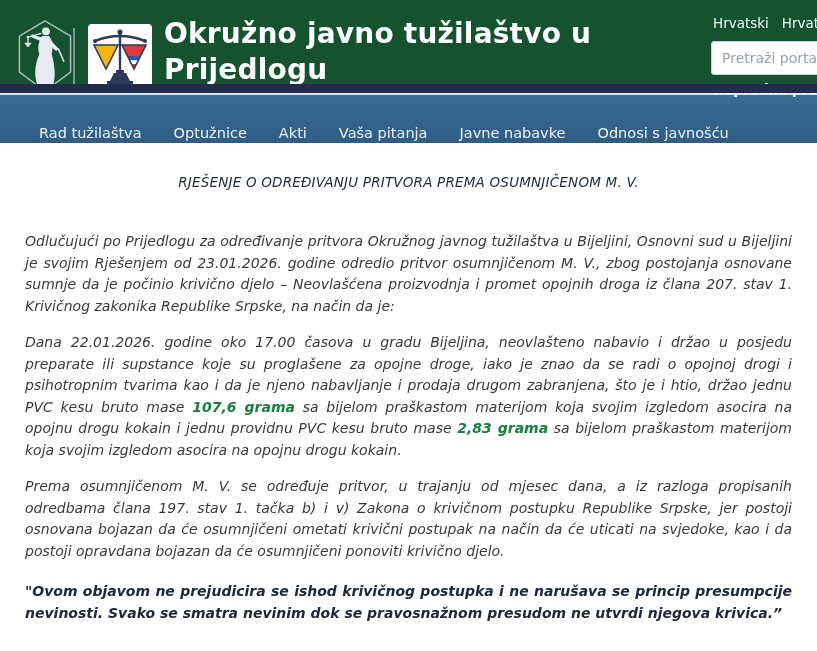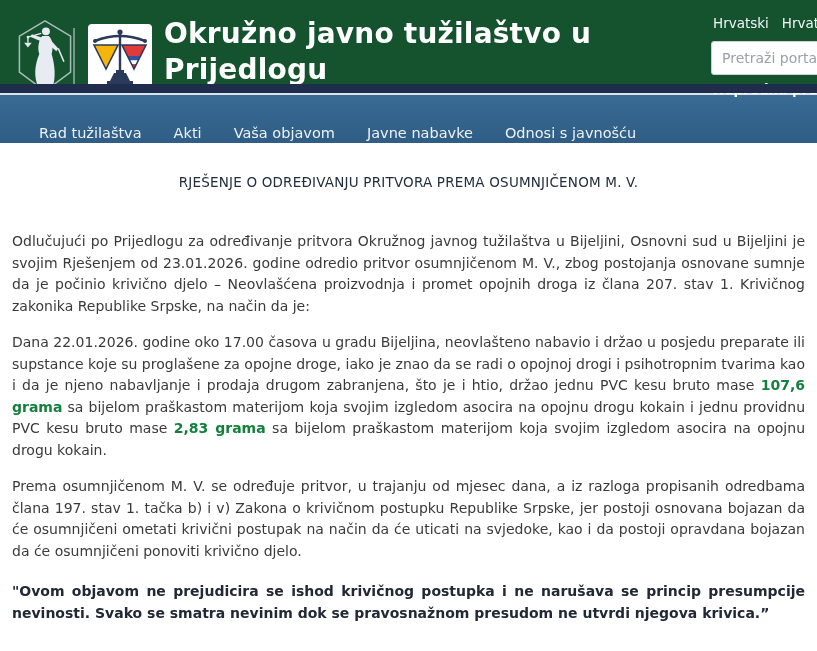--- a/index.html
+++ b/index.html
@@ -81,21 +81,22 @@
   }
   .main-nav li {
     line-height: 48px;
     padding: 0 16px;
     font-size: 14.5px;
     color: #edf2f7;
     cursor: pointer;
   }
   
   .content {
-    padding: 0 12px;
+    padding: 0 25px;
+    font-style: italic;
   }
   .article-title {
     margin: 31px 0 0 0;
     text-align: center;
     font-size: 13.5px;
     font-weight: normal;
     color: #222e3e;
     letter-spacing: 0.2px;
   }
   .content p {
@@ -169,22 +170,23 @@
   <input class="search-input" type="text" placeholder="Pretraži portal" style="">
 
   <a class="advanced-link">Napredna pretraga</a>
 
   <div class="bottom-band"></div>
 </header>
 
 <nav class="main-nav">
   <ul>
     <li>Rad tužilaštva</li>
+    <li>Optužnice</li>
     <li>Akti</li>
-    <li>Vaša objavom</li>
+    <li>Vaša pitanja</li>
     <li>Javne nabavke</li>
     <li>Odnosi s javnošću</li>
   </ul>
 </nav>
 
 <main class="content">
   <h2 class="article-title">RJEŠENJE O ODREĐIVANJU PRITVORA PREMA OSUMNJIČENOM M. V.</h2>
 
   <p class="first">Odlučujući po Prijedlogu za određivanje pritvora Okružnog javnog tužilaštva u Bijeljini, Osnovni sud u Bijeljini je svojim Rješenjem od 23.01.2026. godine odredio pritvor osumnjičenom M. V., zbog postojanja osnovane sumnje da je počinio krivično djelo – Neovlašćena proizvodnja i promet opojnih droga iz člana 207. stav 1. Krivičnog zakonika Republike Srpske, na način da je:</p>
 

